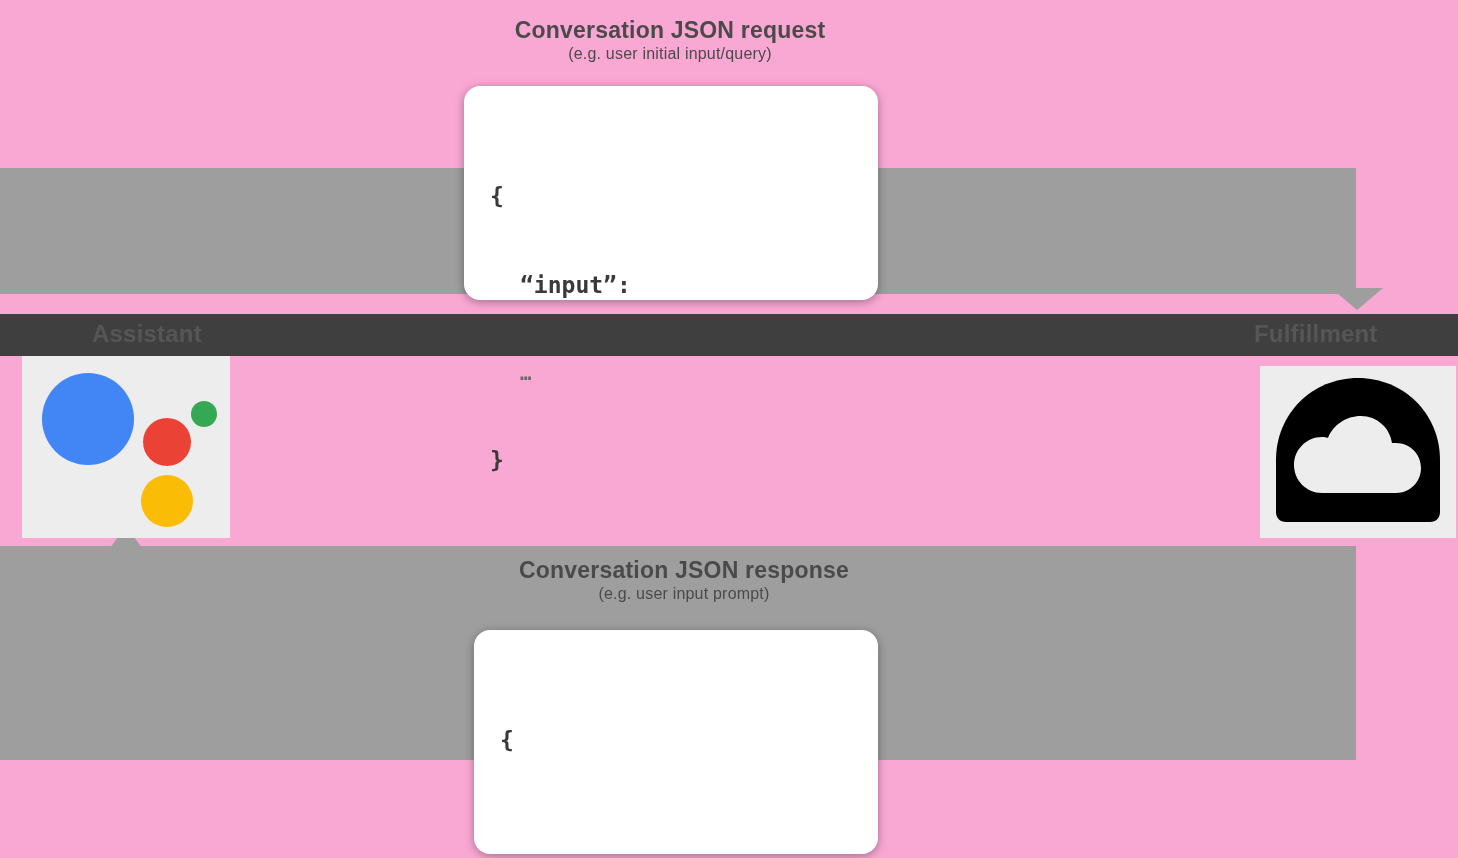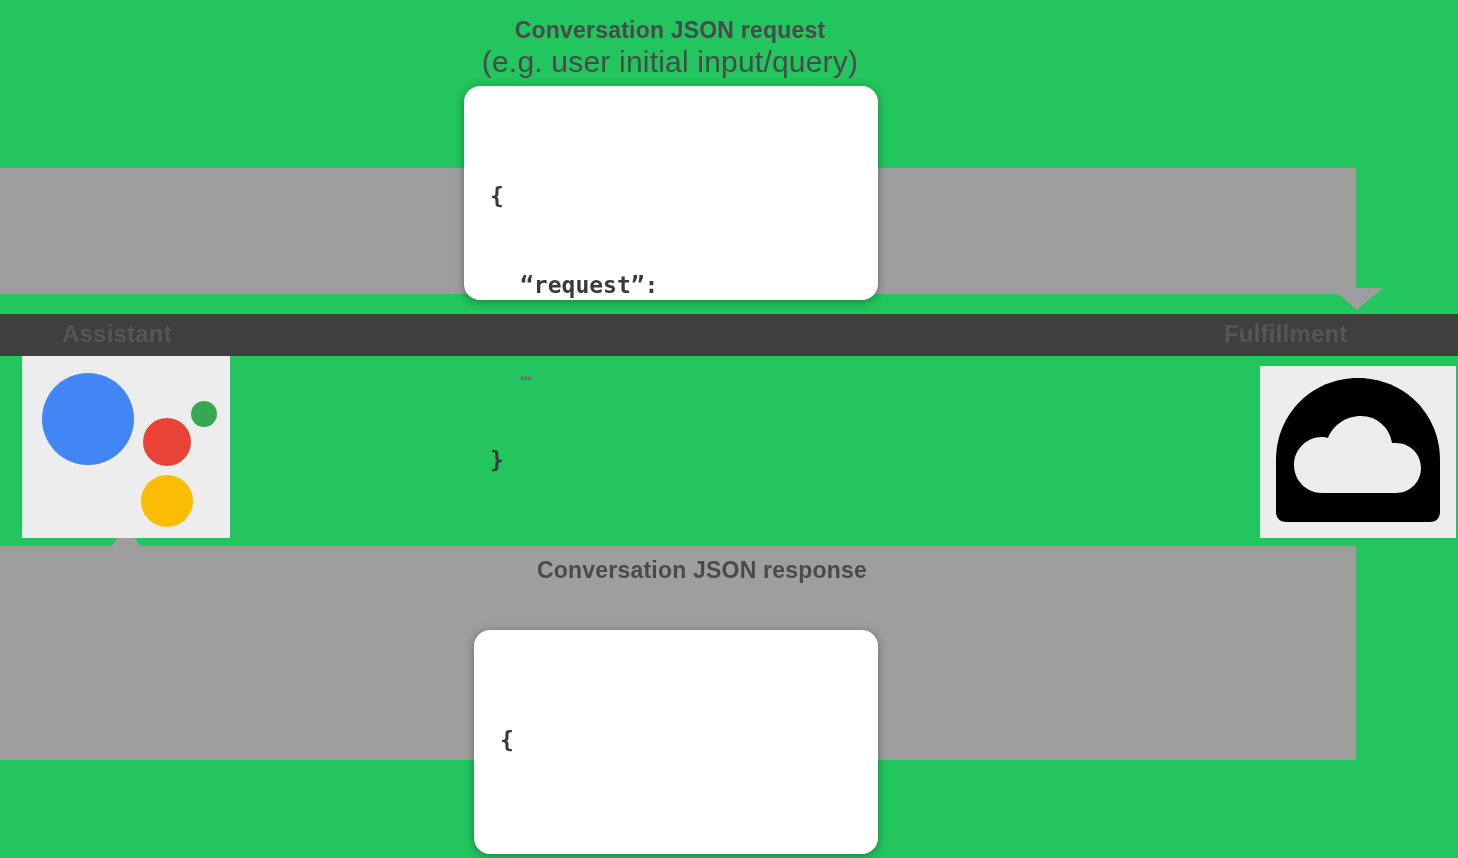--- a/index.html
+++ b/index.html
@@ -12,21 +12,21 @@
     height: 858px;
     position: relative;
     overflow: hidden;
     font-family: "Liberation Sans", sans-serif;
     color: #3c3c3c;
   }
 
   .stage {
     position: absolute;
     inset: 0;
-    background: #22c55e;
+    background: #f9a8d4;
   }
 
   
   .band {
     position: absolute;
     background: #9e9e9e;
   }
 
   #top-band {
     left: 0px;
@@ -83,44 +83,45 @@
     line-height: 1.22;
     letter-spacing: 0.2px;
     color: #4a4a4a;
   }
   .caption .line1 {
     font-size: 23px;
     font-weight: 700;
     display: block;
   }
   .caption .line2 {
-    font-size: 30px;
+    font-size: 16px;
     font-weight: 400;
     display: block;
   }
 
   #caption-request {
     left: 430px;
     top: 16px;
     width: 480px;
   }
 
   #caption-response {
-    left: 462px;
+    left: 444px;
     top: 556px;
     width: 480px;
   }
 
   
   .node-label {
     position: absolute;
     font-size: 24px;
     font-weight: 700;
     color: #565656;
     letter-spacing: 0.2px;
+    margin-left: 30px;
   }
   #label-assistant {
     left: 62px;
     top: 320px;
   }
   #label-fulfillment {
     left: 1224px;
     top: 320px;
   }
 
@@ -191,21 +192,21 @@
   <div class="band" id="bottom-band"></div>
   <div class="arrowhead-up"></div>
 
   <div class="caption" id="caption-request">
     <span class="line1">Conversation JSON request</span>
     <span class="line2">(e.g. user initial input/query)</span>
   </div>
 
   <div class="json-card" id="json-request">
     <span class="json-line">{</span>
-    <span class="json-line json-indent">“request”:</span>
+    <span class="json-line json-indent">“input”:</span>
     <span class="json-line json-ellipsis">…</span>
     <span class="json-line">}</span>
   </div>
 
   <div class="node-label" id="label-assistant">Assistant</div>
   <div class="node-label" id="label-fulfillment">Fulfillment</div>
 
   <div class="icon-tile" id="assistant-tile">
     <svg viewBox="0 0 208 182" xmlns="http://www.w3.org/2000/svg" aria-hidden="true">
       <circle cx="66" cy="63" r="46" fill="#4285f4"></circle>
@@ -233,20 +234,21 @@
                L 62 127
                C 46 127 34 114 34 99
                C 34 84 46 71 62 71
                C 64 71 66 71 68 72
                C 73 59 86 50 101 50 Z" fill="#ededed"></path>
     </svg>
   </div>
 
   <div class="caption" id="caption-response">
     <span class="line1">Conversation JSON response</span>
+    <span class="line2">(e.g. user input prompt)</span>
   </div>
 
   <div class="json-card" id="json-response">
     <span class="json-line">{</span>
     
     
     
   </div>
 
 </div>

